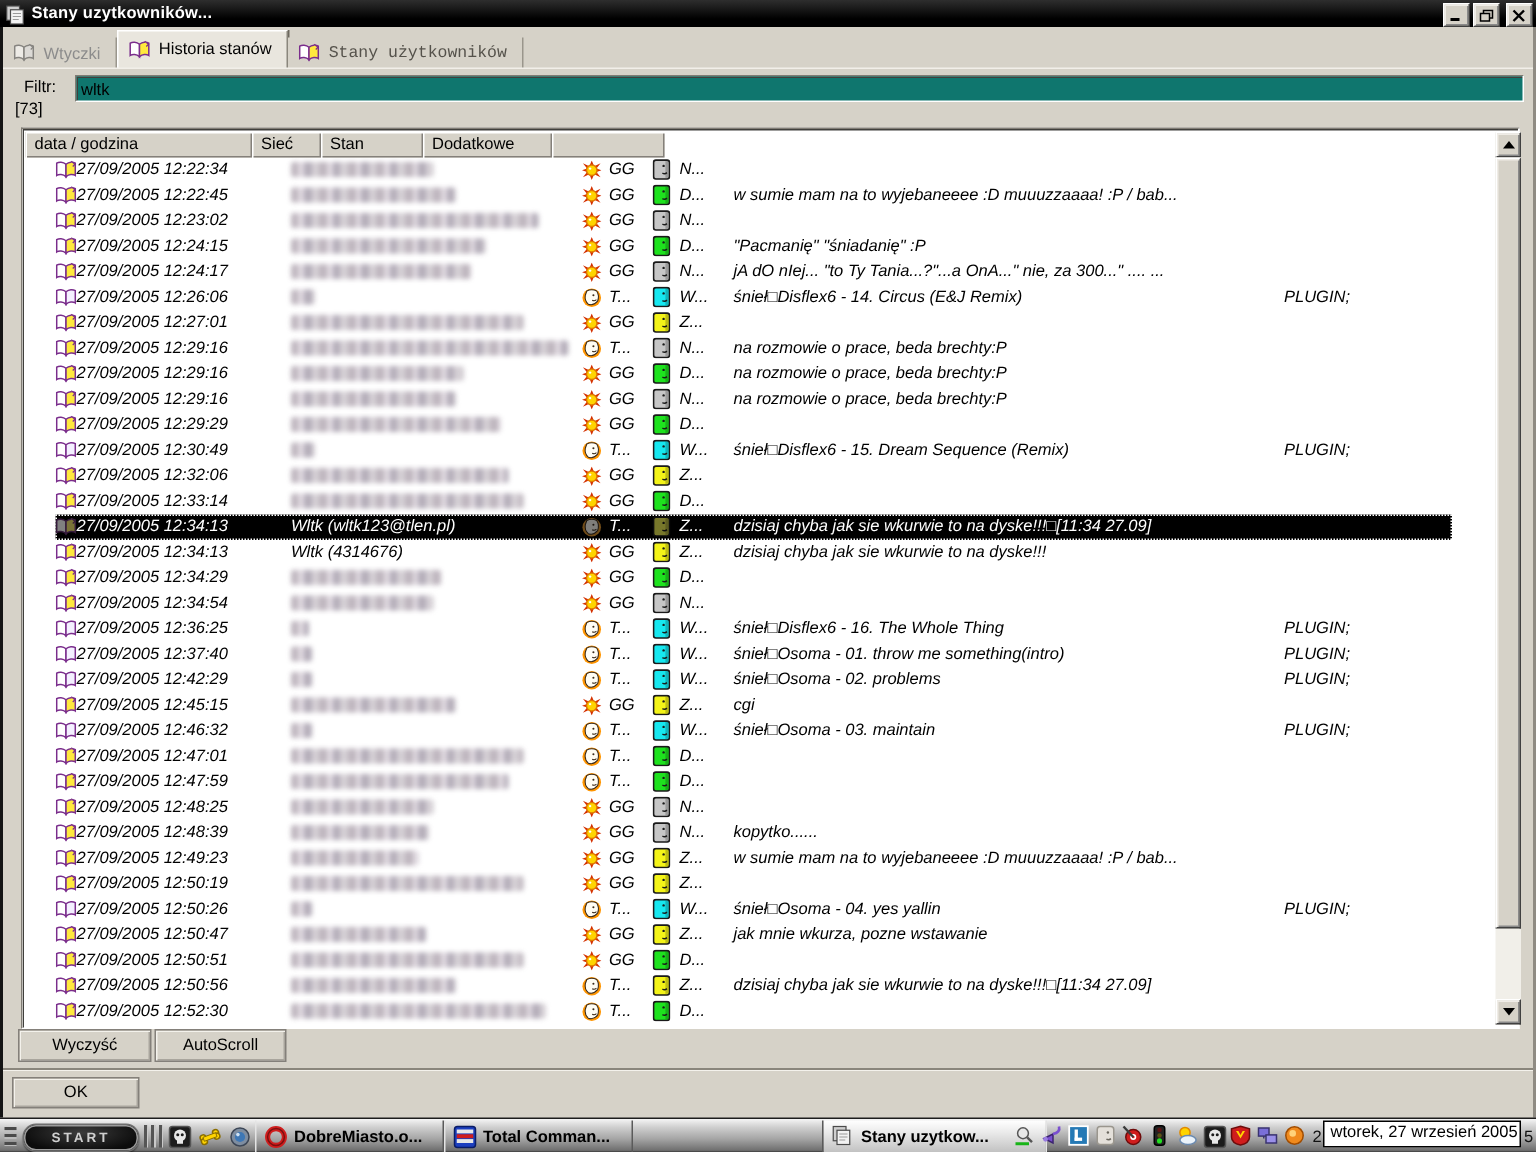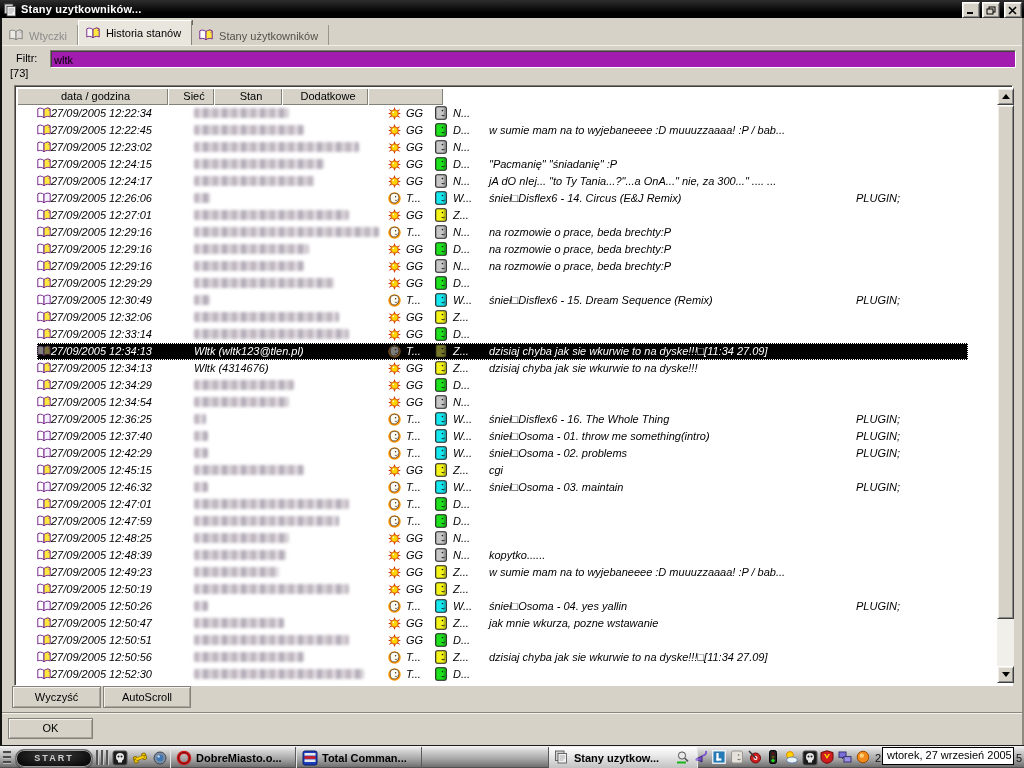--- a/index.html
+++ b/index.html
@@ -19,34 +19,34 @@
   .wbtn svg{width:10px;height:9px;}
 
   
   .tabstrip{position:absolute;left:2px;top:22px;width:1020px;height:24px;display:flex;align-items:flex-end;}
   .tab{height:21px;display:flex;align-items:center;padding:0 10px 0 7px;gap:5px;
     border-right:1px solid #9a968c;color:#8c8c8c;background:#d6d2c8;}
   .tab .ticn{width:15px;height:13px;display:inline-block;}
   .tab.gray .ticn{filter:grayscale(1) opacity(.55);}
   .tab.active{height:24px;background:#e9e6de;border:1px solid;border-color:#fff #8a867c #e9e6de #fff;
     box-shadow:1px 0 0 #6c685e;color:#000;}
-  .tab.third{color:#55524b;}
+  .tab.third{color:#55524b;font-family:Liberation Mono, monospace;}
   .tabline{position:absolute;left:2px;top:45px;width:1020px;height:1px;background:#f2efe9;}
 
   
   .flabel{position:absolute;left:16px;top:52px;}
   .fcount{position:absolute;left:10px;top:67px;}
-  .finput{position:absolute;left:50px;top:50px;width:958px;height:15px;background:#a21caf;
+  .finput{position:absolute;left:50px;top:50px;width:958px;height:15px;background:#0f766e;
     border:1px solid;border-color:#807c74 #fff #fff #807c74;box-shadow:inset 1px 1px 0 #40403c;
     font-family:inherit;font-size:11px;padding:1px 3px 0 3px;outline:none;}
 
   
   .listview{position:absolute;left:14px;top:85px;width:997px;height:599px;background:#fff;
     border:1px solid;border-color:#807c74 #fff #fff #807c74;box-shadow:inset 1px 1px 0 #403f3c;}
-  .lvhead{position:absolute;left:2px;top:2px;height:17px;width:978px;display:flex;text-align:center;}
+  .lvhead{position:absolute;left:2px;top:2px;height:17px;width:978px;display:flex;}
   .hcell{height:17px;background:#d6d2c8;box-shadow:inset 1px 1px 0 #fff,inset -1px -1px 0 #84807a;
     padding:2px 0 0 6px;box-sizing:border-box;white-space:nowrap;overflow:hidden;}
   .rows{position:absolute;left:19px;top:19px;width:978px;height:578px;overflow:hidden;font-style:italic;}
   .row{position:relative;height:17px;}
   .cell{position:absolute;top:2px;white-space:nowrap;}
   .c-ico{left:3px;top:2px;width:14px;height:13px;}
   .c-dt{left:17px;}
   .c-ct{left:160px;}
   .c-ni{left:354px;top:2px;width:13px;height:13px;}
   .c-nl{left:372px;}

